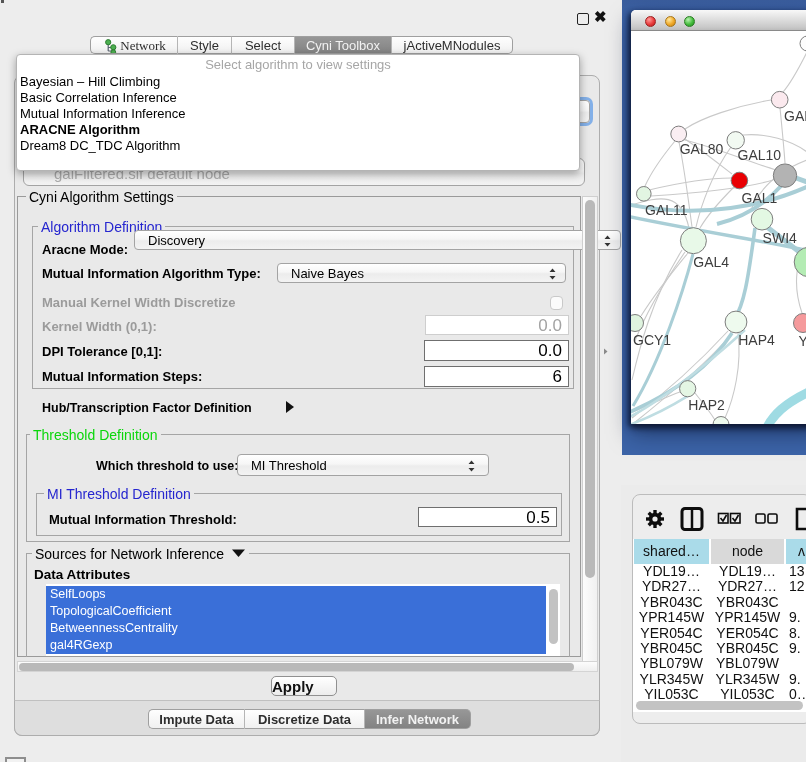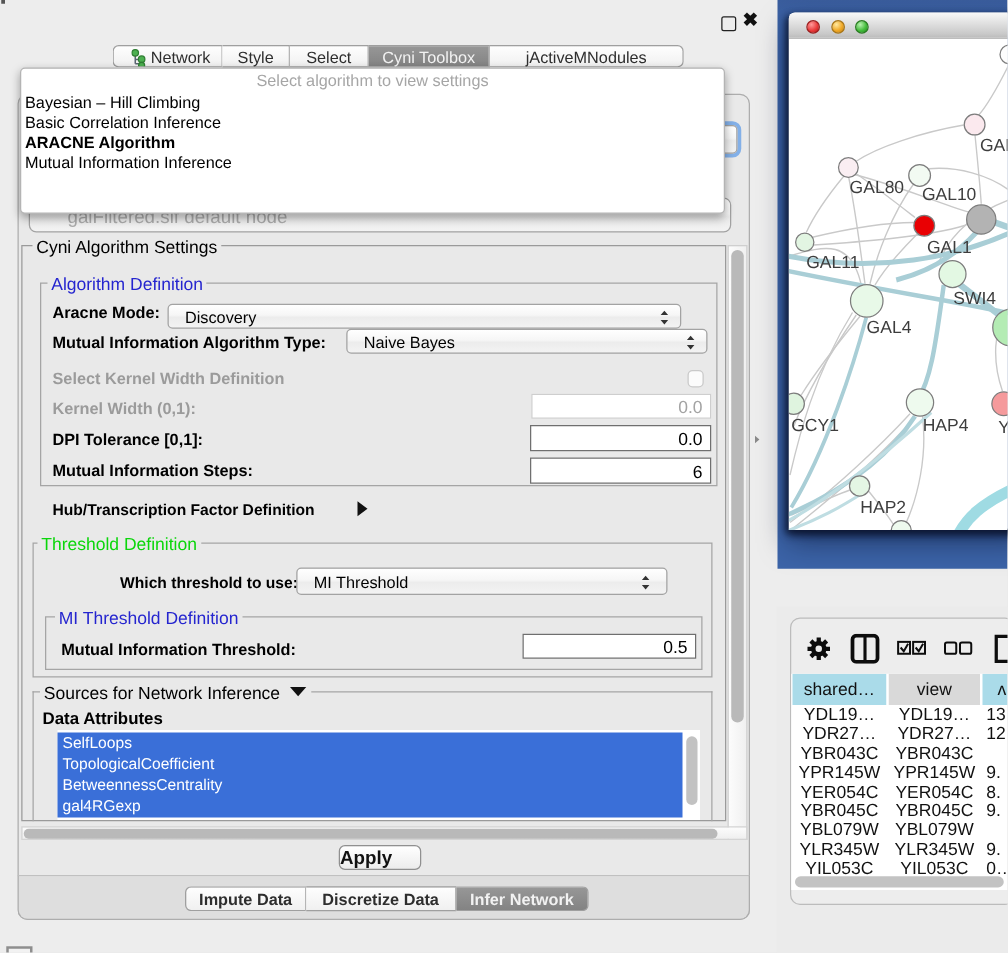--- a/index.html
+++ b/index.html
@@ -33,21 +33,21 @@
     border:1px solid #adadad; border-radius:8px; }
   #cfoot { left:14px; top:700px; width:586px; height:36px; background:#dedede;
     border:1px solid #adadad; border-top:1px solid #c0c0c0; border-radius:0 0 8px 8px; }
 
   
   .aqcombo { background:linear-gradient(#ffffff,#f6f6f6 45%,#ececec 55%,#f3f3f3);
     border:1px solid #a3a3a3; border-radius:4px; font-size:13px; color:#000; }
   .aqcombo .tx { position:absolute; left:13px; top:0; bottom:0; display:flex; align-items:center; }
   .aqarrows { position:absolute; width:9px; color:#333; }
 
-  .field { position:absolute; background:#fff; font-size:14px; color:#000;
+  .field { position:absolute; background:#fff; font-size:17px; color:#000;
     text-align:right; padding-right:6px; }
 
   .blabel { position:absolute; font-size:13px; font-weight:bold; color:#000; white-space:nowrap; }
   .glabel { color:#9b9b9b; }
 
   .tbox { position:absolute; border:1px solid #999; }
   .ttitle { position:absolute; font-size:14px; background:#e9e9e9; padding:0 3px; white-space:nowrap; }
 
   
   .vthumb,.hthumb { position:absolute; background:#b9b9b9; border-radius:5px; }
@@ -88,65 +88,65 @@
 <div id="root">
 
   <div class="abs" id="topmark"></div>
   <div class="abs" id="floatbtn"></div>
   <div class="abs" id="closebtn">✖</div>
 
   <div class="abs" id="cpanel"></div>
   <div class="abs" id="cfoot"></div>
 
   <div class="abs tabrow" style="left:90px;">
-    <div class="tab first" style="width:88px; padding-left:14px; text-align:left;">
+    <div class="tab first" style="width:88px; padding-left:14px; text-align:left;font-family:Liberation Serif, serif;">
       <svg width="12" height="14" viewBox="0 0 12 14" style="display:inline-block;vertical-align:-3px;">
         <path d="M3.2 4.5 L3.2 12 M3.2 8.5 L7.5 8.5 M3.2 12 L7.5 12" stroke="#5a6472" stroke-width="1.2" fill="none"></path>
         <circle cx="3.2" cy="3.2" r="2.6" fill="#4caf50" stroke="#2e7d32"></circle>
         <circle cx="8.3" cy="8.3" r="2.6" fill="#4caf50" stroke="#2e7d32"></circle>
         <circle cx="8.3" cy="13.2" r="2.4" fill="#4caf50" stroke="#2e7d32"></circle>
       </svg>
       Network</div>
     <div class="tab" style="width:54px;">Style</div>
     <div class="tab" style="width:63px;">Select</div>
     <div class="tab sel" style="width:97px;">Cyni Toolbox</div>
-    <div class="tab last" style="width:155px;">jActiveMNodules</div>
+    <div class="tab last" style="width:121px;">jActiveMNodules</div>
   </div>
 
   <div class="abs aqcombo" id="algocombo" style="left:23px; top:100px; width:567px; height:23px;
        box-shadow:0 0 0 3px rgba(96,156,231,.75);"></div>
   <div class="abs aqcombo" id="tablecombo" style="left:23px; top:158px; width:562px; height:28px; border-radius:6px;">
     <span style="position:absolute; left:30px; top:6px; color:#ababab; font-size:15px;">galFiltered.sif default node</span>
   </div>
 
   <div id="settings">
 
     <div class="abs tbox" style="left:17px; top:196px; width:564px; height:461px; border-color:#9a9a9a;"></div>
     <div class="abs ttitle" style="left:26px; top:189px; color:#000;">Cyni Algorithm Settings</div>
 
     <div class="abs tbox" style="left:32px; top:226px; width:542px; height:163px; border-color:#a5a5a5;"></div>
     <div class="abs ttitle" style="left:38px; top:219px; color:#2525cf;">Algorithm Definition</div>
 
     <div class="blabel" style="left:42px; top:242px;">Aracne Mode:</div>
-    <div class="abs aqcombo" style="left:134px; top:243px; width:411px; height:20px;">
+    <div class="abs aqcombo" style="left:134px; top:230px; width:487px; height:20px;">
       <span class="tx">Discovery</span>
       <svg class="aqarrows" style="right:8px; top:3px;" width="9" height="14" viewBox="0 0 9 14">
         <path d="M1.5 5 L4.5 1.5 L7.5 5 Z M1.5 9 L4.5 12.5 L7.5 9 Z" fill="#333"></path>
         </svg>
     </div>
 
     <div class="blabel" style="left:42px; top:266px;">Mutual Information Algorithm Type:</div>
     <div class="abs aqcombo" style="left:277px; top:263px; width:289px; height:20px;">
       <span class="tx">Naive Bayes</span>
       <svg class="aqarrows" style="right:8px; top:3px;" width="9" height="14" viewBox="0 0 9 14">
         <path d="M1.5 5 L4.5 1.5 L7.5 5 Z M1.5 9 L4.5 12.5 L7.5 9 Z" fill="#333"></path>
         </svg>
     </div>
 
-    <div class="blabel glabel" style="left:42px; top:295px;">Select Kernel Width Definition</div>
+    <div class="blabel glabel" style="left:42px; top:295px;">Manual Kernel Width Discretize</div>
     <div class="abs" style="left:550px; top:296px; width:13px; height:14px; background:#fbfbfb;
          border:1px solid #c9c9c9; border-radius:4px;"></div>
 
     <div class="blabel glabel" style="left:42px; top:319px;">Kernel Width (0,1):</div>
     <div class="field" style="left:425px; top:315px; width:144px; height:20px; line-height:19px;
          border:1px solid #cecece; color:#a3a3a3;">0.0</div>
 
     <div class="blabel" style="left:42px; top:344px;">DPI Tolerance [0,1]:</div>
     <div class="field" style="left:424px; top:340px; width:145px; height:21px; line-height:20px;
          border:1px solid #6f6f6f;">0.0</div>
@@ -157,21 +157,21 @@
 
     <div class="blabel" style="left:42px; top:401px; font-size:12.5px;">Hub/Transcription Factor Definition</div>
     <svg class="abs" style="left:284px; top:400px;" width="12" height="14" viewBox="0 0 12 14">
       <path d="M2 1 L10 7 L2 13 Z" fill="#111"></path>
       </svg>
 
     <div class="abs tbox" style="left:26px; top:434px; width:544px; height:108px; border-color:#a5a5a5;"></div>
     <div class="abs ttitle" style="left:30px; top:427px; color:#0bd60b;">Threshold Definition</div>
 
     <div class="blabel" style="left:96px; top:459px; font-size:12.5px;">Which threshold to use:</div>
-    <div class="abs aqcombo" style="left:237px; top:454px; width:297px; height:22px;">
+    <div class="abs aqcombo" style="left:237px; top:454px; width:252px; height:22px;">
       <span class="tx">MI Threshold</span>
       <svg class="aqarrows" style="right:12px; top:4px;" width="9" height="14" viewBox="0 0 9 14">
         <path d="M1.5 5 L4.5 1.5 L7.5 5 Z M1.5 9 L4.5 12.5 L7.5 9 Z" fill="#333"></path>
         </svg>
     </div>
 
     <div class="abs tbox" style="left:36px; top:493px; width:526px; height:43px; border-color:#a5a5a5;"></div>
     <div class="abs ttitle" style="left:44px; top:486px; color:#2525cf;">MI Threshold Definition</div>
 
     <div class="blabel" style="left:49px; top:512px;">Mutual Information Threshold:</div>
@@ -208,22 +208,23 @@
       <div class="tab first" style="width:97px; height:20px; line-height:19px; font-weight:bold;">Impute Data</div>
       <div class="tab" style="width:120px; height:20px; line-height:19px; font-weight:bold;">Discretize Data</div>
       <div class="tab last sel" style="width:106px; height:20px; line-height:19px; font-weight:bold;">Infer Network</div>
     </div>
   </div>
 
   <div class="abs" id="popup">
     <div class="prompt">Select algorithm to view settings</div>
     <div class="it">Bayesian – Hill Climbing</div>
     <div class="it">Basic Correlation Inference</div>
+    <div class="it">Mutual Information Inference</div>
     <div class="it" style="font-weight:bold;">ARACNE Algorithm</div>
-    <div class="it">Mutual Information Inference</div>
+    <div class="it">Dream8 DC_TDC Algorithm</div>
   </div>
 
   <svg class="abs" style="left:603px; top:348px;" width="5" height="7" viewBox="0 0 5 7">
     <path d="M1 0.5 L4.5 3.5 L1 6.5 Z" fill="#8a8a8a"></path>
     </svg>
 
   <div class="abs" id="desktop"></div>
   <div class="abs" id="netwin">
     <div class="abs" id="nettitle">
       <div class="light" style="left:14px; background:radial-gradient(circle at 35% 30%, #ff9a9a, #e93c3c 55%, #b01616); border:0.5px solid #9c2020;"></div>
@@ -333,21 +334,21 @@
     <g fill="none" stroke="#0d0d0d" stroke-width="1.6">
       <rect x="111" y="7" width="9" height="9" rx="1.5"></rect>
       <rect x="123" y="7" width="9" height="9" rx="1.5"></rect>
     </g>
 
     <path d="M152 2 L163 2 L168 8 L168 22 L152 22 Z" fill="none" stroke="#0d0d0d" stroke-width="2.6"></path>
   </svg>
 
   <div class="abs" id="ttable">
     <div class="hcell" style="left:1px; width:75px;">shared…</div>
-    <div class="hcell" style="left:78px; width:73px; background:#d9d9d9;">view</div>
+    <div class="hcell" style="left:78px; width:73px; background:#d9d9d9;">node</div>
     <div class="hcell" style="left:153px; width:21px; text-align:right; padding-right:2px;">ʌ</div>
     <div id="rows" style="position:absolute; left:0; top:25px; width:173px;">
       <div class="trow" style="top:0px;">
           <span class="tcell" style="left:1px;width:75px;">YDL19…</span>
           <span class="tcell" style="left:78px;width:73px;">YDL19…</span>
           <span class="tcell" style="left:156px;width:30px;text-align:left;">13…</span>
         </div>
       <div class="trow" style="top:15.4px;">
           <span class="tcell" style="left:1px;width:75px;">YDR27…</span>
           <span class="tcell" style="left:78px;width:73px;">YDR27…</span>

